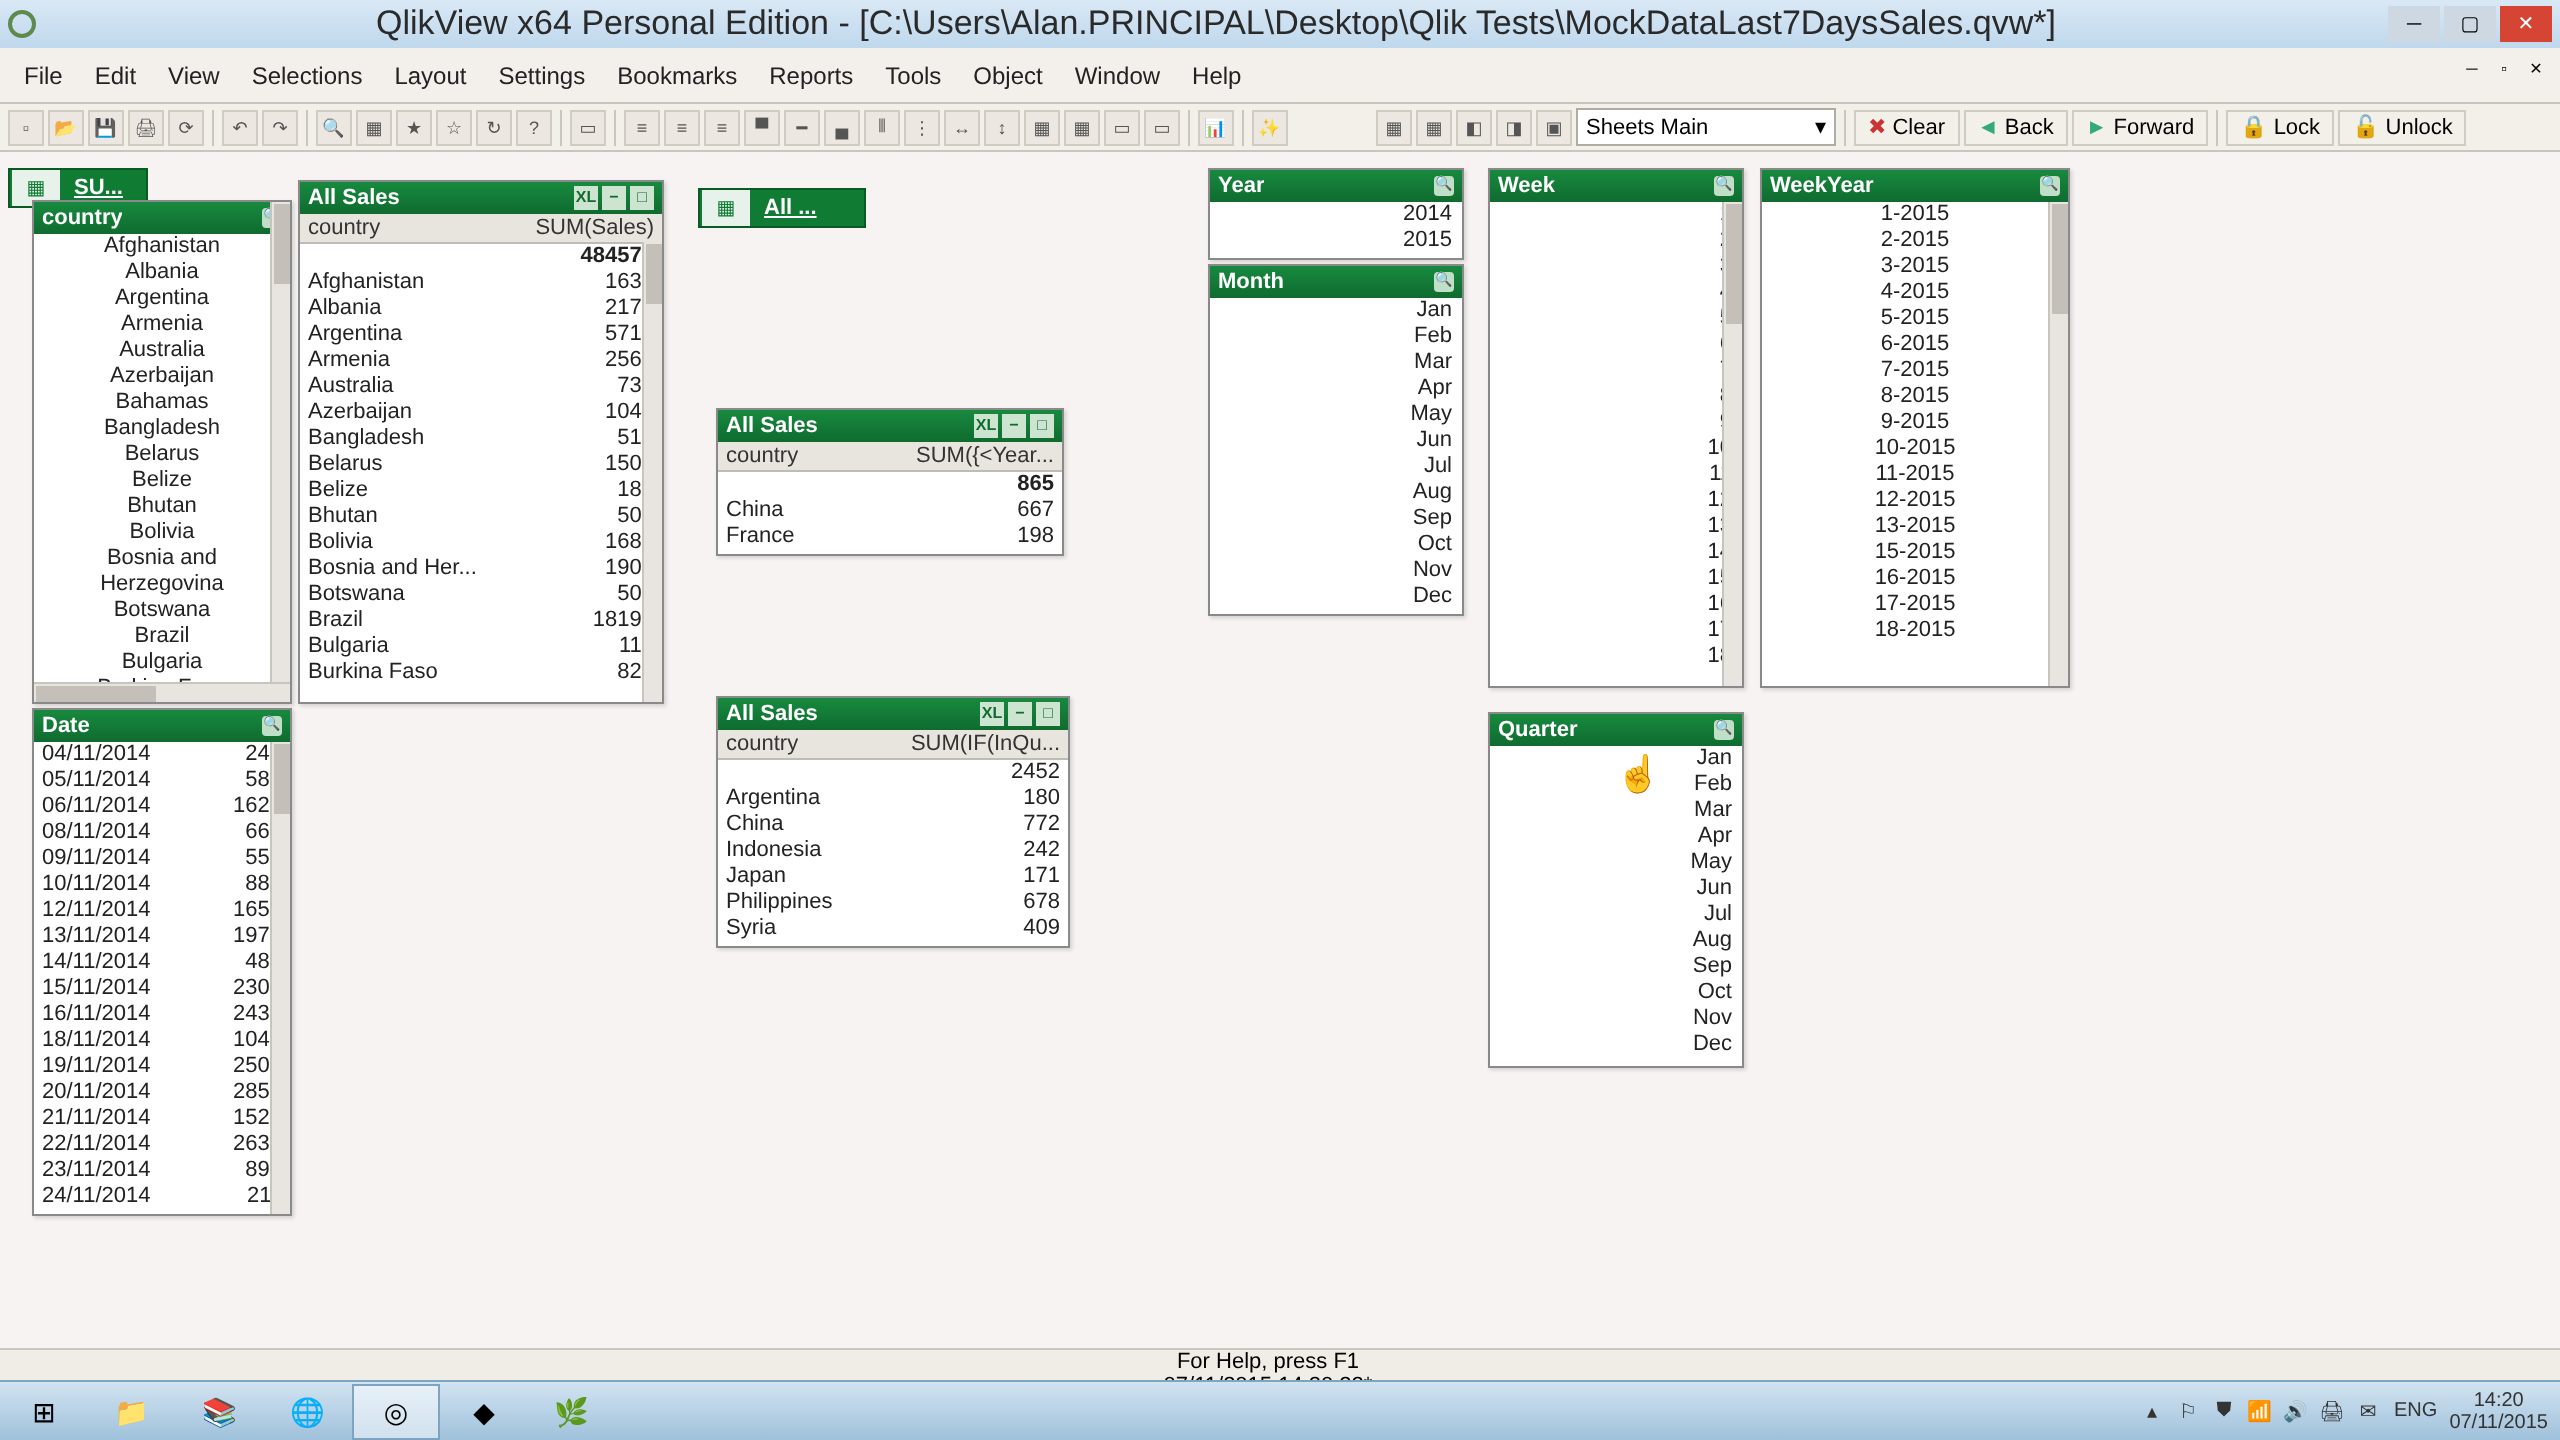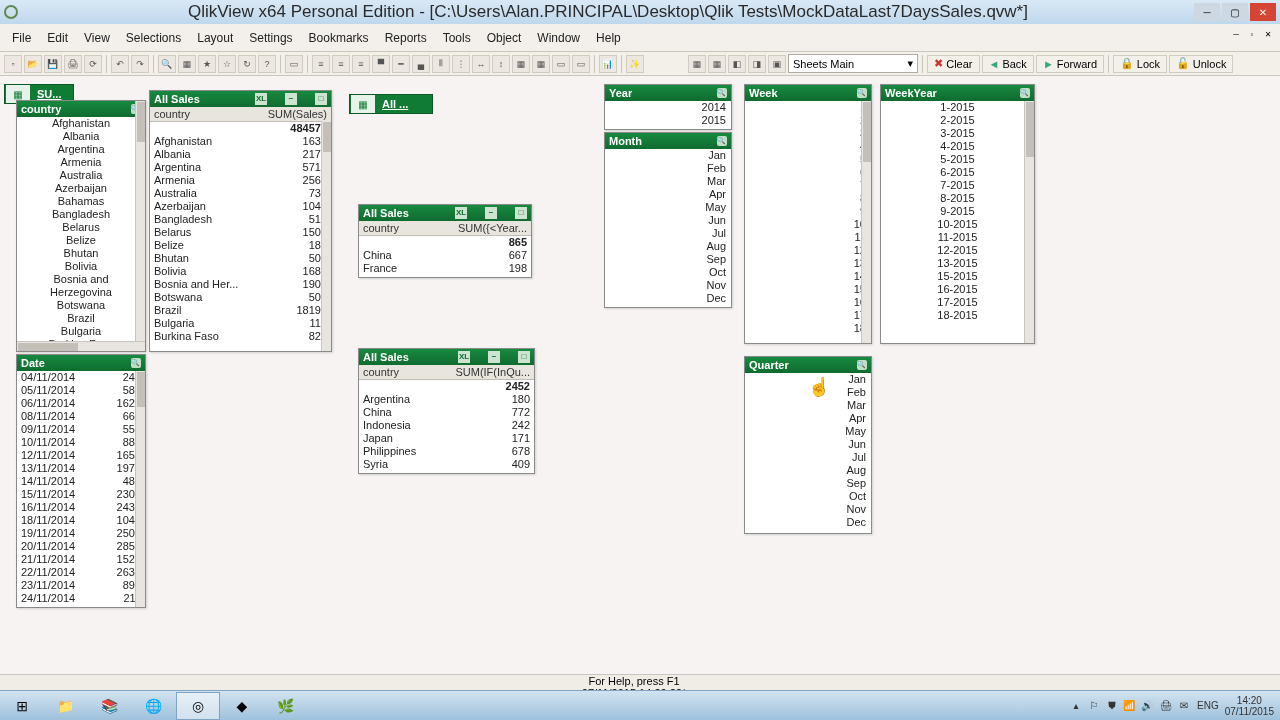--- a/index.html
+++ b/index.html
@@ -27,21 +27,21 @@
 .toolbar-text-btn { height: 18px; padding: 0 6px; border: 1px solid #d0ccc4; background: #f3f0ea; font-size: 11px; display: flex; align-items: center; gap: 3px; }
 
 
 .canvas { position: relative; width: 1280px; height: 602px; background: #f7f3f3; }
 
 
 .panel { position: absolute; background: #fff; border: 1px solid #8a8a8a; box-shadow: 1px 1px 2px rgba(0,0,0,0.15); }
 .panel-header { height: 16px; background: linear-gradient(#178a3f,#0f6b2f); color: #fff; font-size: 11px; font-weight: bold; padding: 0 4px; display: flex; align-items: center; justify-content: space-between; }
 .panel-header .ph-title { white-space: nowrap; overflow: hidden; }
 .panel-header .ph-icon { width: 10px; height: 10px; background: #bfe0c7; border-radius: 2px; font-size:7px; color:#0f6b2f; text-align:center; line-height:10px; }
-.panel-header .ph-icons { display:flex; gap:18px; }
+.panel-header .ph-icons { display:flex; gap:2px; }
 .panel-header .ph-xbtn { background:#cde5d0; color:#0f6b2f; width:12px; height:12px; font-size:8px; font-weight:bold; text-align:center; line-height:12px; }
 .panel-body { overflow: hidden; position: relative; }
 .col-header { background: #e8e5df; border-bottom: 1px solid #c0bcb5; font-size: 11px; padding: 1px 4px; display: flex; justify-content: space-between; color:#333; }
 .data-row { font-size: 11px; padding: 0 4px; display: flex; justify-content: space-between; line-height: 13px; color: #222; }
 .data-row:nth-child(even) { background: #fff; }
 .listbox-row { font-size: 11px; padding: 0 5px; line-height: 13px; text-align: right; color: #222; }
 .listbox-row.left { text-align: center; }
 .scrollbar-v { position: absolute; right: 0; top: 0; bottom: 0; width: 10px; background: #e8e5e0; border-left: 1px solid #c8c5bf; }
 .scrollbar-v .thumb { background: #c4c0b9; width: 8px; margin: 1px; }
 .scrollbar-h { position: absolute; left: 0; right: 0; bottom: 0; height: 10px; background: #e8e5e0; border-top: 1px solid #c8c5bf; }
@@ -338,21 +338,21 @@
       <span class="ph-icons">
         <span class="ph-xbtn">XL</span>
         <span class="ph-xbtn">−</span>
         <span class="ph-xbtn">□</span>
       </span>
     </div>
     <div class="col-header">
         <span>country</span>
         <span>SUM(IF(InQu...</span>
       </div>
-    <div class="data-row" style="font-weight:bold;">
+    <div class="data-row" style="font-weight:normal;">
         <span></span>
         <span>2452</span>
       </div>
     <div class="panel-body" id="allsales3-body">
         <div class="data-row">
           <span>Argentina</span>
           <span>180</span>
         </div>
         <div class="data-row">
           <span>China</span>

